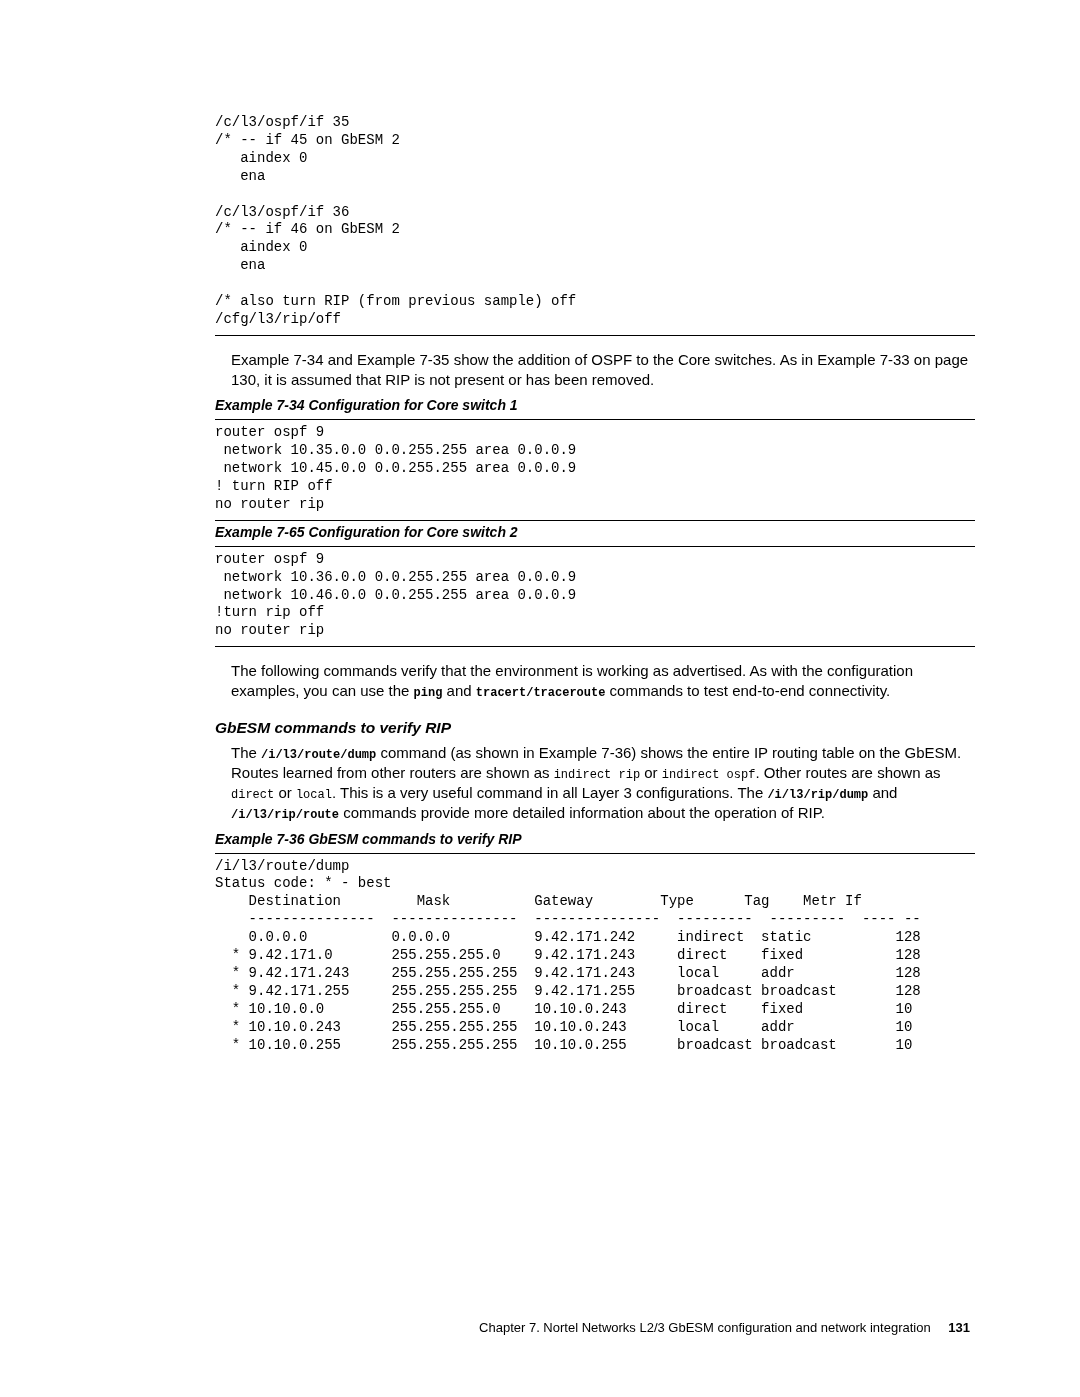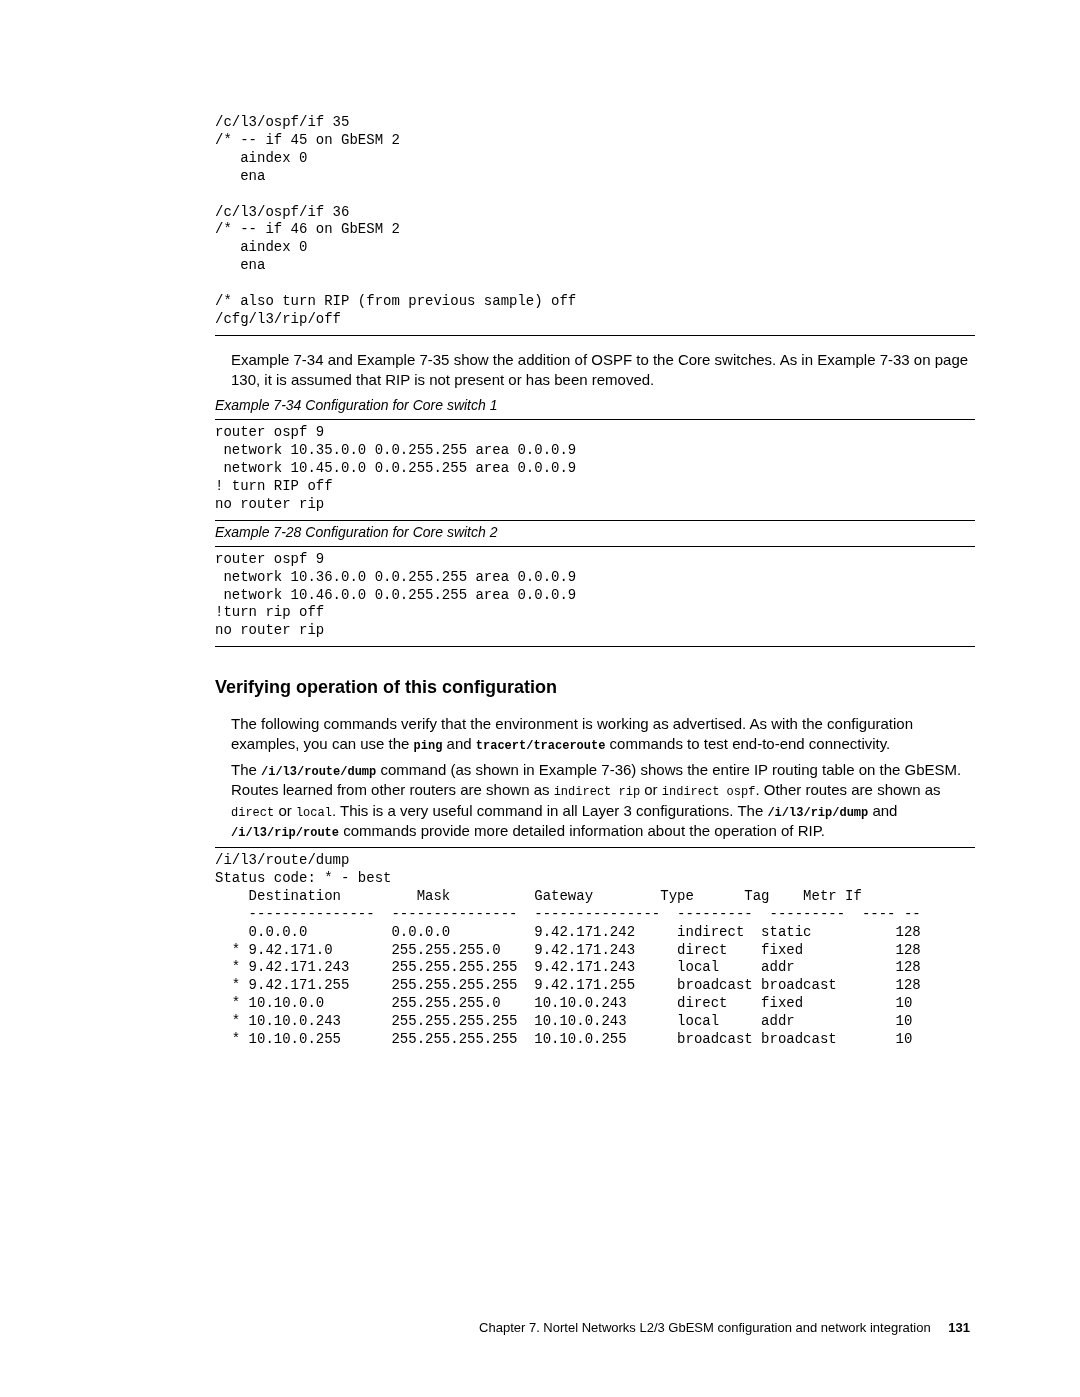--- a/index.html
+++ b/index.html
@@ -32,20 +32,21 @@
     margin: 0;
   }
   p.body {
     margin: 14px 0 6px 16px;
   }
   .ex-caption {
     font-style: italic;
     font-size: 14px;
     margin: 2px 0 4px 0;
     display: block;
+    font-weight: bold;
   }
   h2.subsection {
     font-size: 18px;
     font-weight: bold;
     margin: 28px 0 4px 0;
   }
   h3.subsub {
     font-size: 15.5px;
     font-weight: bold;
     font-style: italic;
@@ -87,38 +88,39 @@
 
   <span class="ex-caption">Example 7-34   Configuration for Core switch 1</span>
   <hr class="rule">
   <pre class="code">router ospf 9
  network 10.35.0.0 0.0.255.255 area 0.0.0.9
  network 10.45.0.0 0.0.255.255 area 0.0.0.9
 ! turn RIP off
 no router rip</pre>
   <hr class="rule">
 
-  <span class="ex-caption">Example 7-28   Configuration for Core switch 2</span>
+  <span class="ex-caption">Example 7-65   Configuration for Core switch 2</span>
   <hr class="rule">
   <pre class="code">router ospf 9
  network 10.36.0.0 0.0.255.255 area 0.0.0.9
  network 10.46.0.0 0.0.255.255 area 0.0.0.9
 !turn rip off
 no router rip</pre>
   <hr class="rule">
 
-  <h2 class="subsection">Verifying operation of this configuration</h2>
   <p class="body">
     <span>The following commands verify that the environment is working as advertised. As with the configuration examples, you can use the </span><span class="mono-inline bold">ping</span><span> and </span><span class="mono-inline bold">tracert/traceroute</span><span> commands to test end-to-end connectivity.</span>
   </p>
 
+  <h3 class="subsub">GbESM commands to verify RIP</h3>
   <p class="body" style="margin-top:4px;">
     <span>The </span><span class="mono-inline bold">/i/l3/route/dump</span><span> command (as shown in Example 7-36) shows the entire IP routing table on the GbESM. Routes learned from other routers are shown as </span><span class="mono-inline">indirect rip</span><span> or </span><span class="mono-inline">indirect ospf</span><span>. Other routes are shown as </span><span class="mono-inline">direct</span><span> or </span><span class="mono-inline">local</span><span>. This is a very useful command in all Layer 3 configurations. The </span><span class="mono-inline bold">/i/l3/rip/dump</span><span> and </span><span class="mono-inline bold">/i/l3/rip/route</span><span> commands provide more detailed information about the operation of RIP.</span>
   </p>
 
+  <span class="ex-caption">Example 7-36   GbESM commands to verify RIP</span>
   <hr class="rule">
   <pre class="code">/i/l3/route/dump
 Status code: * - best
     Destination         Mask          Gateway        Type      Tag    Metr If
     ---------------  ---------------  ---------------  ---------  ---------  ---- --
     0.0.0.0          0.0.0.0          9.42.171.242     indirect  static          128
   * 9.42.171.0       255.255.255.0    9.42.171.243     direct    fixed           128
   * 9.42.171.243     255.255.255.255  9.42.171.243     local     addr            128
   * 9.42.171.255     255.255.255.255  9.42.171.255     broadcast broadcast       128
   * 10.10.0.0        255.255.255.0    10.10.0.243      direct    fixed           10

